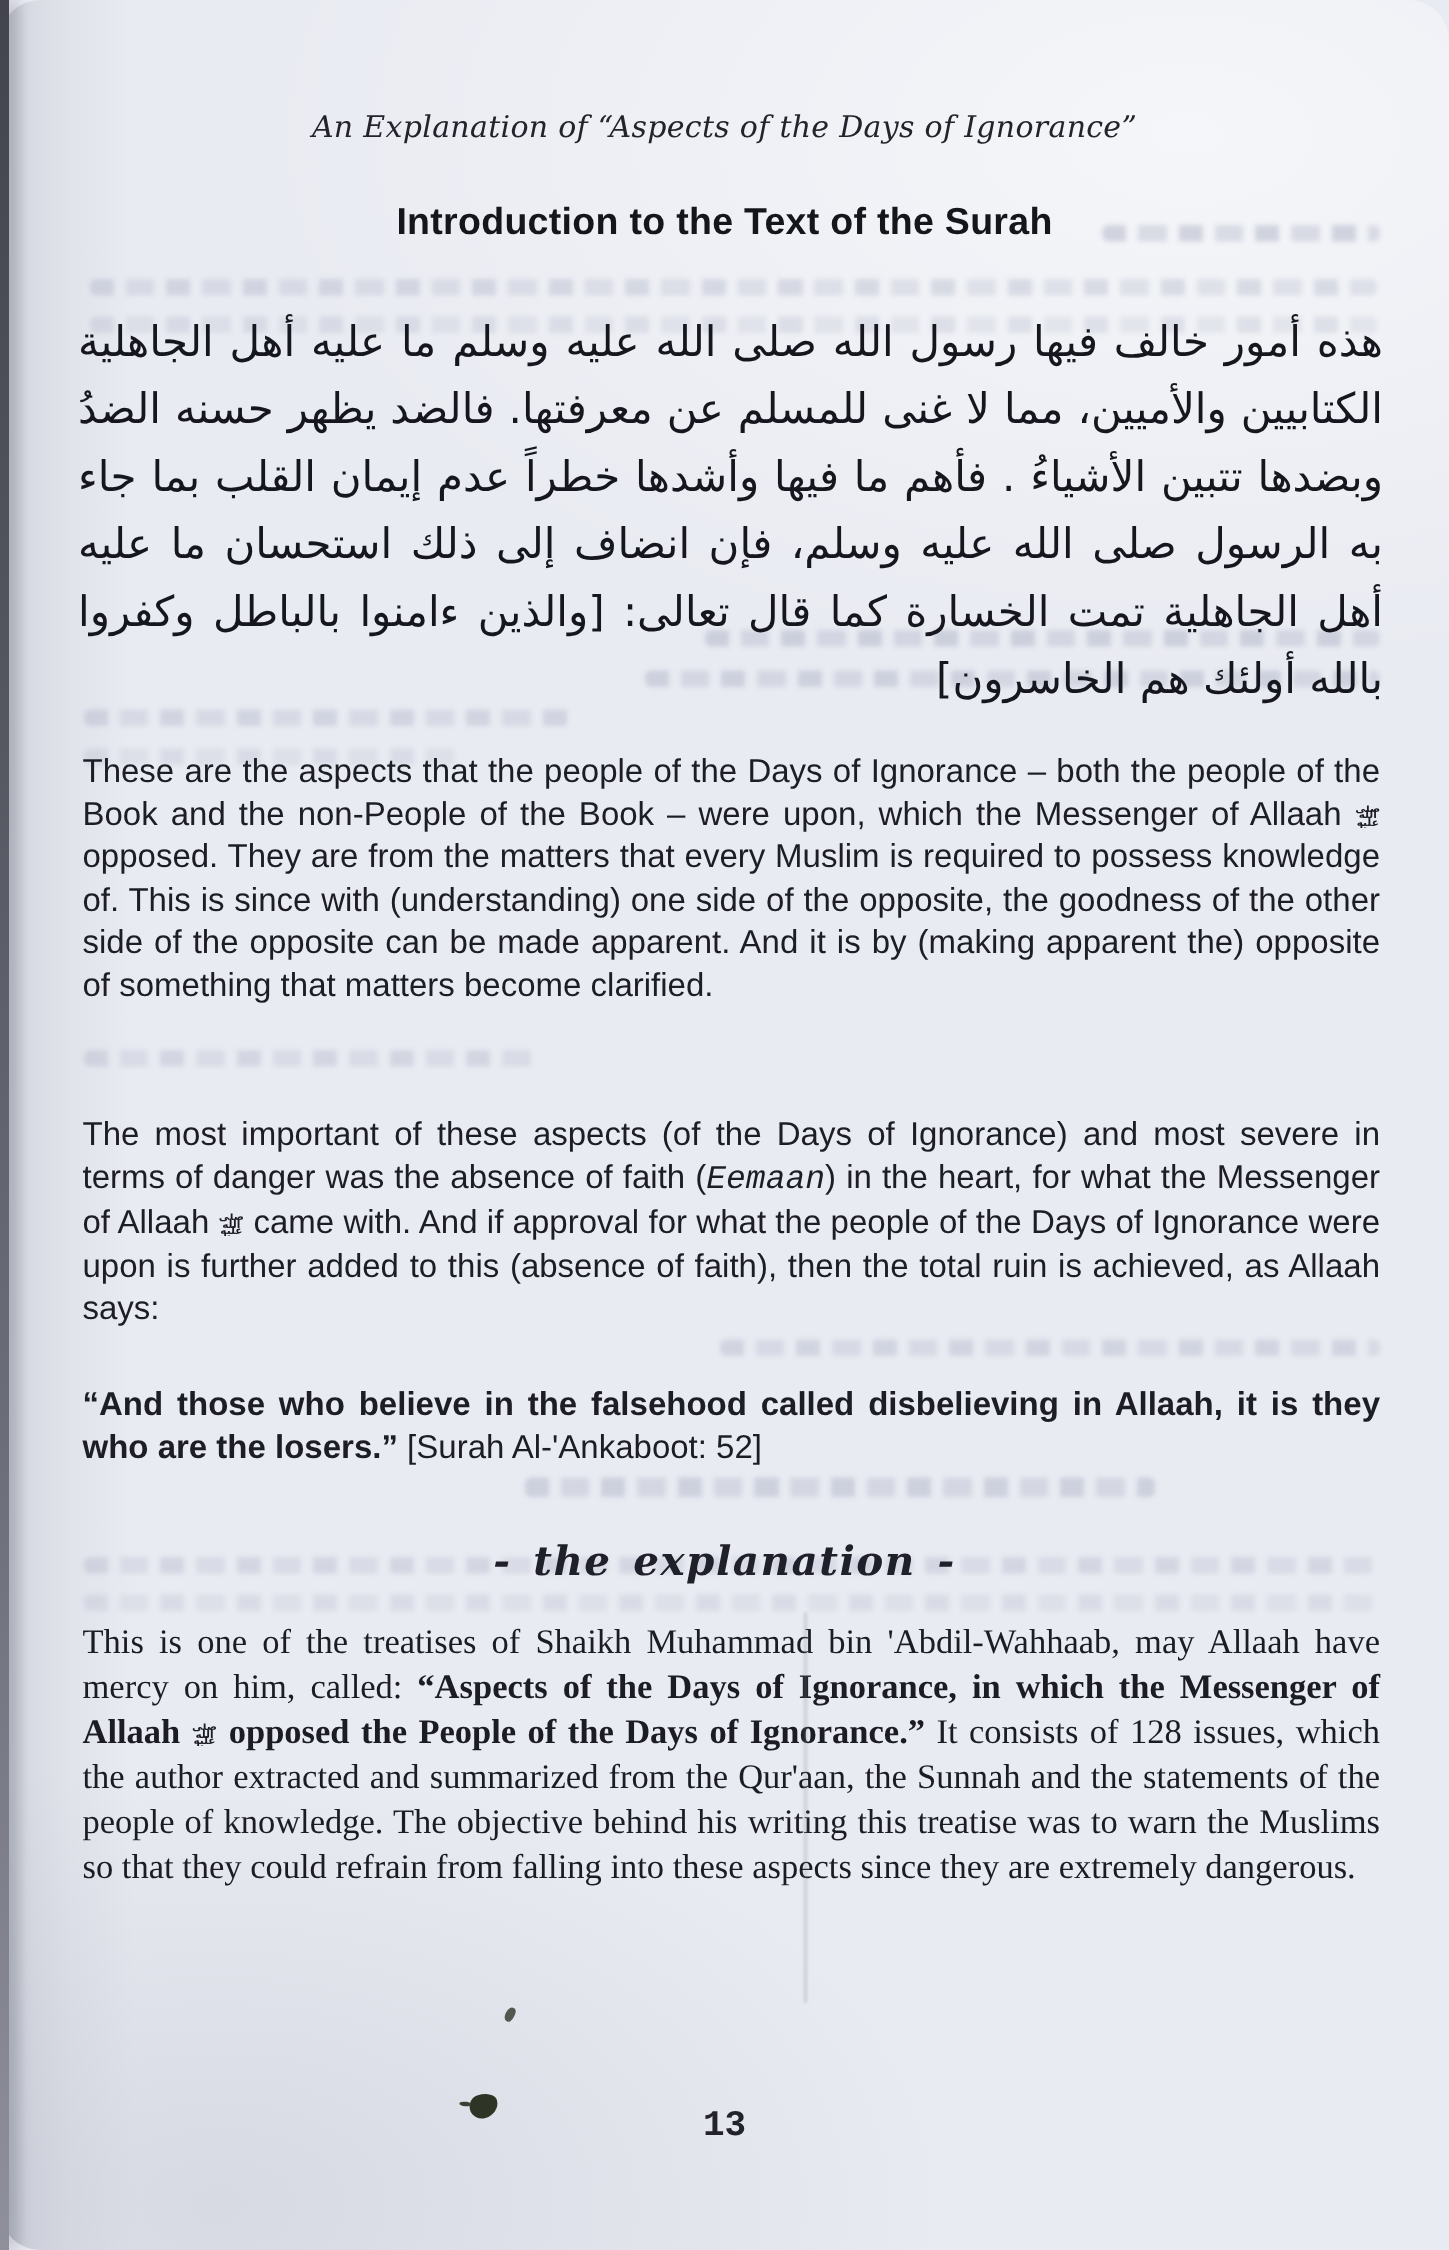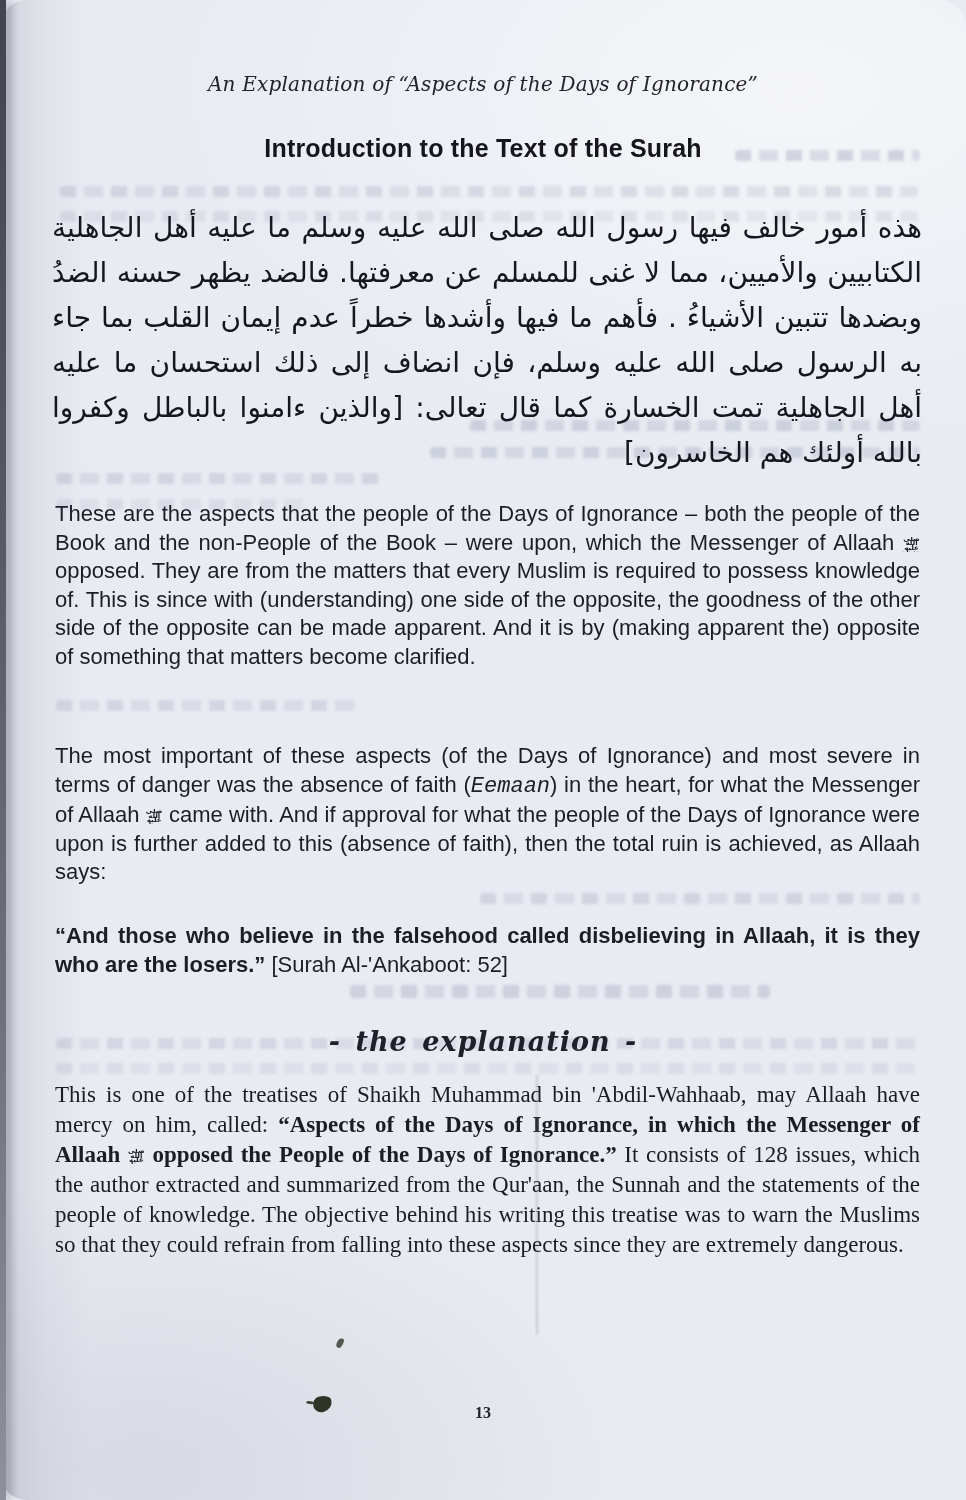--- a/index.html
+++ b/index.html
@@ -54,21 +54,21 @@
     font-size:27px;color:#20202a;letter-spacing:1px;word-spacing:4px;margin-top:14px;
   }
   .closing{
     position:absolute;top:1080px;left:55px;right:46px;margin:0;
     text-align:justify;font-family:"Liberation Serif", serif;
     font-size:23px;line-height:30px;color:#1c1c24;
   }
   .closing .b{font-weight:bold;}
   .pagenum{
     position:absolute;top:1404px;left:0;width:100%;text-align:center;
-    font-family:Liberation Serif, serif;font-size:16px;font-weight:bold;color:#23232c;
+    font-family:Liberation Mono, monospace;font-size:24px;font-weight:bold;color:#23232c;
   }
   
   .saws{
     display:inline-block;width:17px;height:15px;overflow:hidden;
     font-family:"DejaVu Sans", sans-serif;font-weight:bold;
     font-size:7px;line-height:4.6px;letter-spacing:-0.5px;word-spacing:-1px;
     direction:rtl;text-align:center;vertical-align:-2px;color:inherit;
   }
   
   .ghost{

